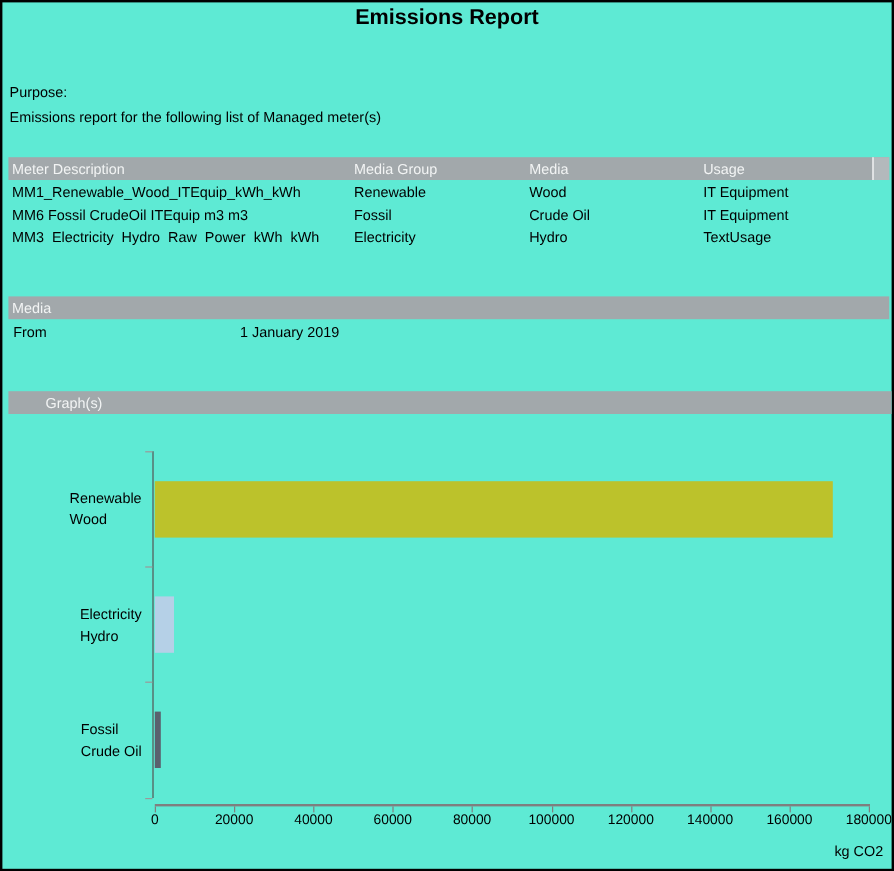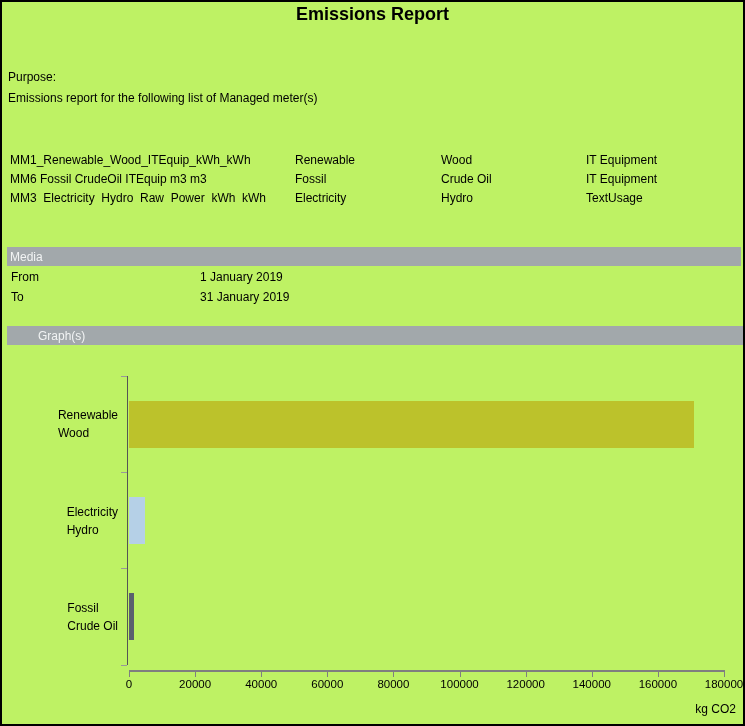--- a/index.html
+++ b/index.html
@@ -1,19 +1,19 @@
 <!DOCTYPE html>
 <html><head>
 <meta charset="utf-8">
 <style>
   html,body{margin:0;padding:0;background:#e8e8e8;}
   .page{
     position:relative;
     width:745px;height:726px;
-    background:#bef264;
+    background:#5eead4;
     border:2px solid #000;
     box-sizing:border-box;
     font-family:"Liberation Sans", sans-serif;
     color:#000;
     overflow:hidden;
   }
   .title{
     position:absolute;left:0;top:2px;width:741px;
     text-align:center;font-size:18px;font-weight:bold;
   }
@@ -61,20 +61,27 @@
 </head>
 <body>
 
 <div class="page">
 
   <div class="title">Emissions Report</div>
 
   <div class="purpose-label">Purpose:</div>
   <div class="purpose-text">Emissions report for the following list of Managed meter(s)</div>
 
+  <div class="section-bar meters-header">
+    <div class="hcell first">Meter Description</div>
+    <div class="hcell">Media Group</div>
+    <div class="hcell">Media</div>
+    <div class="hcell">Usage</div>
+    <div class="scrollcell"></div>
+  </div>
 
   <div class="meters-row" style="top:148px">
     <div class="cell first">MM1_Renewable_Wood_ITEquip_kWh_kWh</div>
     <div class="cell">Renewable</div>
     <div class="cell">Wood</div>
     <div class="cell">IT Equipment</div>
   </div>
   <div class="meters-row" style="top:167px">
     <div class="cell first">MM6 Fossil CrudeOil ITEquip m3 m3</div>
     <div class="cell">Fossil</div>
@@ -87,24 +94,20 @@
     <div class="cell">Hydro</div>
     <div class="cell">TextUsage</div>
   </div>
 
   <div class="section-bar period-bar">
     <div class="bar-label">Media</div>
   </div>
   <div class="kv-row row-from">
     <span class="kv-label">From</span>
     <span class="kv-value">1 January 2019</span>
-  </div>
-  <div class="kv-row row-to">
-    <span class="kv-label">To</span>
-    <span class="kv-value">31 January 2019</span>
   </div>
 
   <div class="section-bar graphs-bar">
     <div class="bar-label">Graph(s)</div>
   </div>
 
   <div id="chart-area">
       <div class="y-axis-line" style="left: 125px; top: 30px; height: 289px;"></div>
       <div class="y-tick" style="left: 119px; top: 29.5px; width: 6px;"></div>
       <div class="y-tick" style="left: 119px; top: 125.833px; width: 6px;"></div>

